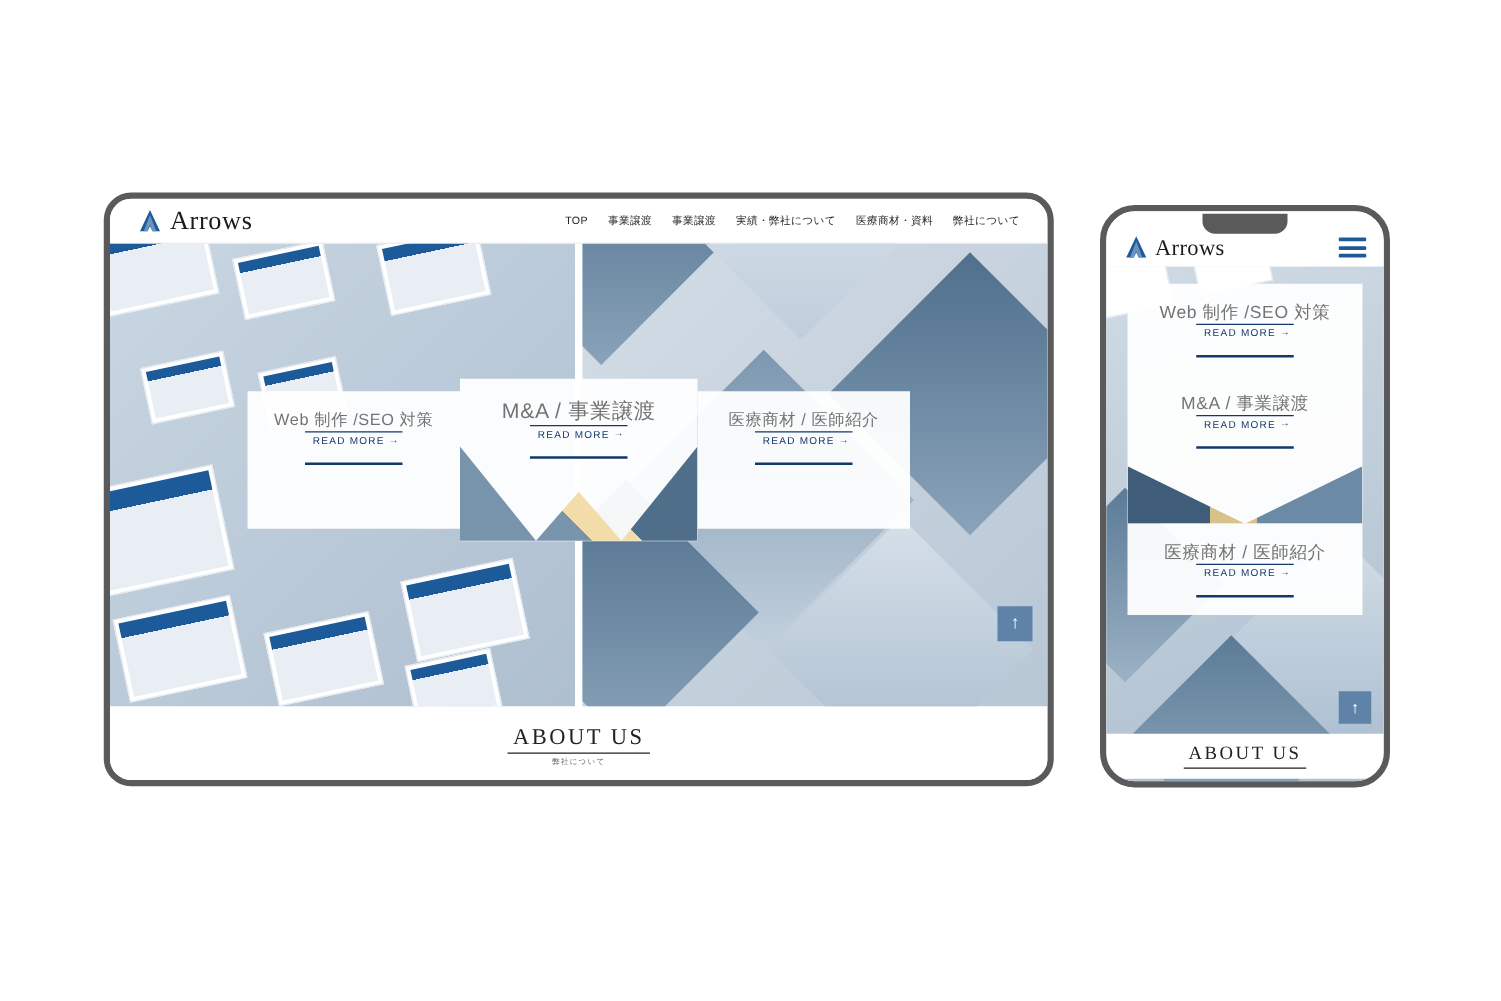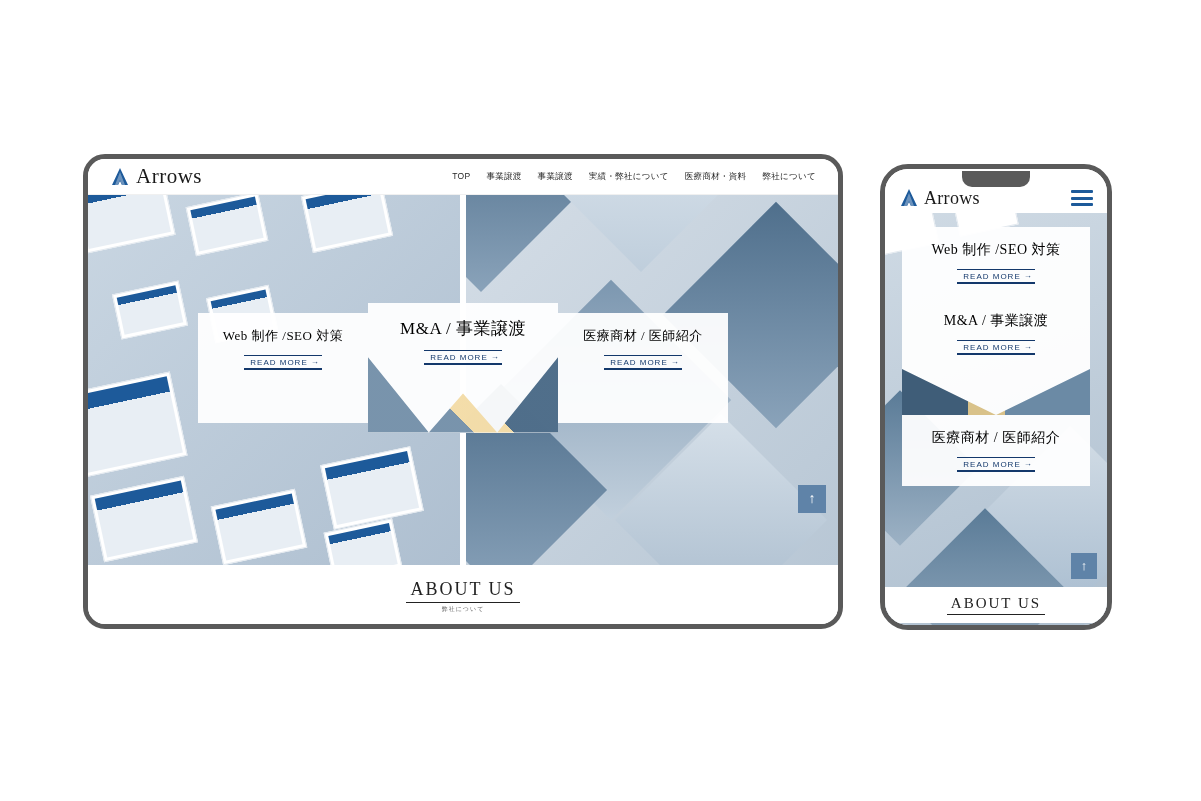--- a/index.html
+++ b/index.html
@@ -111,35 +111,34 @@
     padding:14px 8px 8px;
   }
   .service-card.center{
     width:190px;
     height:130px;
     margin-top:-10px;
     z-index:2;
   }
   .service-title{
     font-size:13px;
-    color:#000000;
-    font-family:Liberation Serif, serif;
+    color:#737373;
+    font-family:Liberation Sans, sans-serif;
     letter-spacing:.5px;
     white-space:nowrap;
   }
   .service-card.center .service-title{ font-size:17px; }
   .read-more{
-    margin-top:10px;
     font-size:8px;
     letter-spacing:1px;
     color:#13386b;
     text-decoration:none;
     border-bottom:2px solid #13386b;
     border-top:1px solid #13386b;
-    padding:2px 14px 1px 6px;
+    padding:2px 14px 13px 6px;
     position:relative;
     font-family:"Arial",sans-serif;
   }
   .read-more::after{
     content:"→";
     position:absolute;
     right:2px;
     top:1px;
     font-size:8px;
   }

